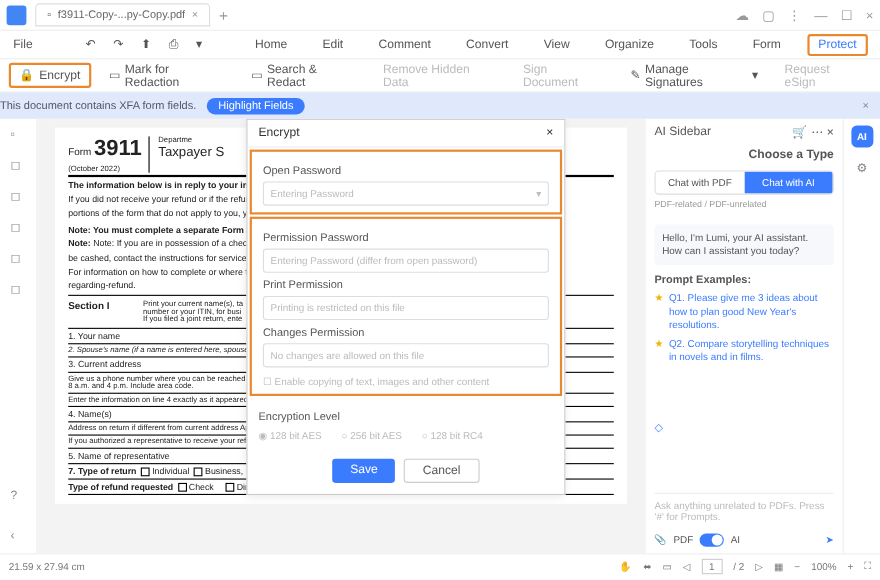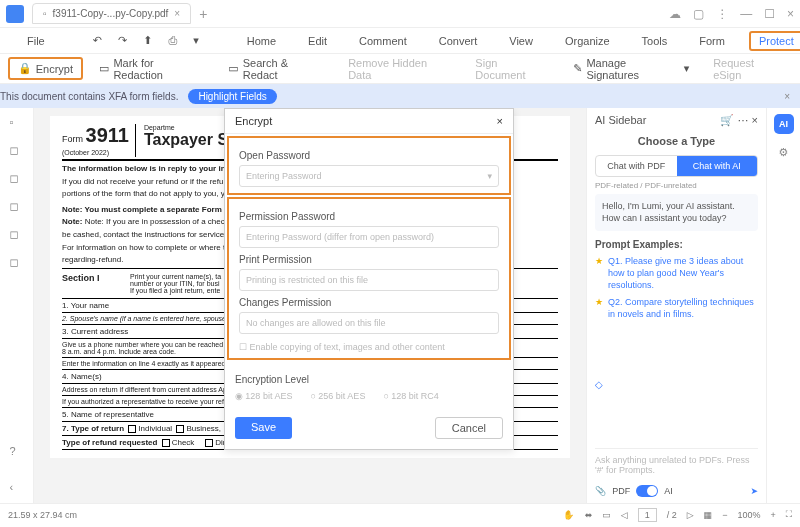--- a/index.html
+++ b/index.html
@@ -3,65 +3,65 @@
 <meta charset="utf-8">
 <style>
 *{box-sizing:border-box;margin:0;padding:0;font-family:-apple-system,Segoe UI,Arial,sans-serif}
 body{width:800px;height:527px;background:#fff;overflow:hidden;font-size:11px;color:#333}
 .titlebar{height:28px;display:flex;align-items:center;padding:0 6px;background:#fff;border-bottom:1px solid #eee}
 .appicon{width:18px;height:18px;background:#4285f4;border-radius:3px;margin-right:8px}
 .tab{display:flex;align-items:center;gap:6px;padding:4px 10px;border:1px solid #ddd;border-radius:4px 4px 0 0;font-size:10px;color:#666}
 .tab .x{color:#999}
 .tabadd{margin-left:8px;color:#999;font-size:14px}
 .winctl{margin-left:auto;display:flex;gap:12px;color:#999;font-size:12px}
-.menubar{height:26px;display:flex;align-items:center;padding:0 19px;gap:16px;border-bottom:1px solid #eee;font-size:11px;color:#555}
+.menubar{height:26px;display:flex;align-items:center;padding:0 4px;gap:16px;border-bottom:1px solid #eee;font-size:11px;color:#555}
 .menubar .mi{padding:2px 8px;cursor:pointer}
 .menubar .sep{width:1px;height:16px;background:#ddd;margin:0 4px}
 .hl{border:2px solid #e8892f;border-radius:3px}
 .toolbar{height:30px;display:flex;align-items:center;padding:0 8px;gap:8px;border-bottom:1px solid #eee;font-size:11px;color:#555}
 .tbtn{display:flex;align-items:center;gap:4px;padding:3px 8px}
 .tbtn.dis{color:#bbb}
 .xfabar{height:24px;background:#dfe9fb;display:flex;align-items:center;justify-content:center;gap:10px;font-size:10px;color:#556}
 .hlbtn{background:#3b7cff;color:#fff;padding:2px 10px;border-radius:10px;font-size:10px}
 .xfax{margin-left:auto;margin-right:10px;color:#888}
 .main{display:flex;height:395px}
 .lside{width:34px;border-right:1px solid #eee;display:flex;flex-direction:column;align-items:center;padding-top:8px;gap:14px;color:#888}
 .lside div{width:14px;height:14px}
 .doc{flex:1;position:relative;background:#f3f3f3;padding:8px 16px;overflow:hidden}
 .page{background:#fff;padding:8px 12px;font-size:9px;color:#222}
 .formhdr{display:flex;gap:8px;border-bottom:2px solid #000;padding-bottom:2px}
 .formno{border-right:1px solid #000;padding-right:6px}
 .big{font-size:20px;font-weight:bold}
-.tt{font-size:16px;font-weight:bold}
+.tt{font-size:12px;font-weight:normal}
 .page p{margin:3px 0;font-size:8px;line-height:1.2}
 .page .bold{font-weight:bold}
 .sect{border-top:1px solid #000;border-bottom:1px solid #000;padding:4px 0;display:flex;gap:8px}
 .ln{border-bottom:1px solid #000;padding:2px 0;font-size:8px}
 .cb{display:inline-block;width:8px;height:8px;border:1px solid #000;margin:0 2px;vertical-align:middle}
 .dialog{position:absolute;top:0;left:190px;width:290px;background:#fff;border:1px solid #ccc;box-shadow:0 2px 8px rgba(0,0,0,.1)}
 .dtitle{display:flex;justify-content:space-between;padding:6px 10px;font-size:11px;border-bottom:1px solid #eee}
 .dsec{padding:6px 10px;font-size:10px;color:#666}
 .dsec.b1{border:2px solid #e8892f;margin:2px}
 .dfield{width:100%;height:22px;border:1px solid #ddd;border-radius:3px;padding:0 6px;font-size:9px;color:#bbb;margin-top:4px;display:flex;align-items:center;justify-content:space-between}
 .dlbl{color:#555;margin-top:6px}
 .dopt{display:flex;gap:18px;margin-top:6px;color:#bbb;font-size:9px}
-.dbtns{display:flex;justify-content:space-between;gap:8px;padding:10px}
+.dbtns{display:flex;justify-content:center;gap:8px;padding:10px}
 .dbtn{padding:4px 16px;border-radius:3px;font-size:11px;cursor:pointer}
 .save{background:#3b7cff;color:#fff}
 .cancel{border:1px solid #ccc;color:#555}
 .rside{width:34px;border-left:1px solid #eee;display:flex;flex-direction:column;align-items:center;padding-top:6px;gap:12px}
 .aibadge{width:20px;height:20px;background:#3b7cff;border-radius:5px;color:#fff;font-size:9px;display:flex;align-items:center;justify-content:center;font-weight:bold}
 .aisb{width:180px;border-left:1px solid #eee;padding:6px 8px;font-size:10px;color:#555;display:flex;flex-direction:column}
 .aisbh{display:flex;justify-content:space-between;font-size:11px}
-.choose{text-align:center;font-weight:bold;margin:8px 0;font-size:11px}
+.choose{text-align:right;font-weight:bold;margin:8px 0;font-size:11px}
 .chatbtns{display:flex;border:1px solid #ddd;border-radius:4px;overflow:hidden;font-size:9px}
 .chatbtns div{flex:1;text-align:center;padding:5px 0}
 .cwai{background:#3b7cff;color:#fff}
 .sub{font-size:8px;color:#999;margin-top:4px}
-.greet{background:#f6f8fc;padding:7px;border-radius:4px;margin-top:4px;font-size:9px;line-height:1.3}
+.greet{background:#f6f8fc;padding:7px;border-radius:4px;margin-top:14px;font-size:9px;line-height:1.3}
 .pex{margin-top:8px;font-weight:bold;font-size:10px}
 .exi{color:#3b7cff;font-size:9px;margin-top:6px;line-height:1.3;display:flex;gap:5px}
 .exi .star{color:#f0b400}
 .ask{margin-top:auto;color:#bbb;font-size:9px;padding:6px 0;border-top:1px solid #eee}
 .aift{display:flex;align-items:center;gap:6px;padding-top:4px;font-size:9px}
 .tog{width:22px;height:12px;background:#3b7cff;border-radius:6px;position:relative}
 .tog::after{content:"";position:absolute;right:1px;top:1px;width:10px;height:10px;background:#fff;border-radius:50%}
 .status{height:22px;border-top:1px solid #eee;display:flex;align-items:center;padding:0 8px;font-size:9px;color:#777;gap:2px}
 .status .r{margin-left:auto;display:flex;gap:10px;align-items:center}
 </style>

